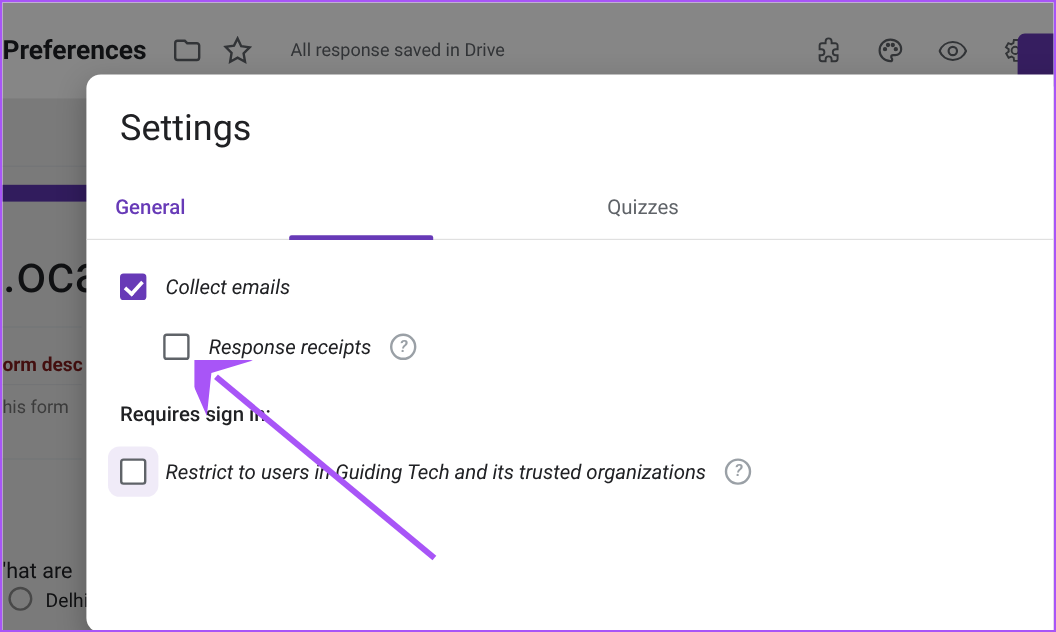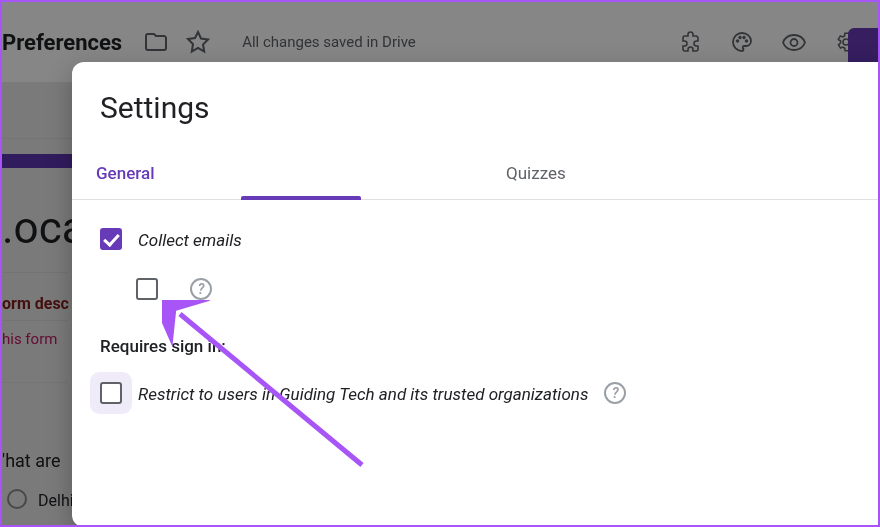--- a/index.html
+++ b/index.html
@@ -108,27 +108,27 @@
       color: #7f1d1d;
       font-weight: bold;
     }
     .bg-line1 { position: absolute; left: 0; right: 810px; top: 270px; height: 1px; background: #dadce0; }
     .bg-line2 { position: absolute; left: 0; right: 810px; top: 318px; height: 1px; background: #dadce0; }
     .bg-hint {
       position: absolute;
       left: 0;
       top: 328px;
       font-size: 15px;
-      color: #be185d;
+      color: #737373;
     }
     .bg-line3 { position: absolute; left: 0; right: 810px; top: 380px; height: 1px; background: #dadce0; }
     .bg-question {
       position: absolute;
       left: 0;
-      top: 448px;
+      top: 464px;
       font-size: 18px;
       color: #202124;
     }
     .bg-radio {
       position: absolute;
       left: 5px;
       top: 487px;
       width: 20px;
       height: 20px;
       border: 2px solid #888;
@@ -271,21 +271,21 @@
   <div class="bg-header">
     <span class="bg-title">Preferences</span>
     <div class="bg-icons-left">
       <svg class="bg-icon" viewBox="0 0 24 24">
           <path d="M10 4H4c-1.1 0-2 .9-2 2v12c0 1.1.9 2 2 2h16c1.1 0 2-.9 2-2V8c0-1.1-.9-2-2-2h-8l-2-2z" fill="none" stroke="#5f6368" stroke-width="2"></path>
         </svg>
       <svg class="bg-icon" viewBox="0 0 24 24">
           <path d="M12 2l3 6.5 7 1-5 5 1.2 7L12 18l-6.2 3.5L7 14 2 9l7-1z" fill="none" stroke="#5f6368" stroke-width="2"></path>
         </svg>
     </div>
-    <span class="bg-save">All changes saved in Drive</span>
+    <span class="bg-save">All response saved in Drive</span>
     <div class="bg-icons-right">
       <svg class="bg-icon" viewBox="0 0 24 24">
           <path d="M20 11V8c0-1.1-.9-2-2-2h-3V4.5a2.5 2.5 0 00-5 0V6H7c-1.1 0-2 .9-2 2v3h1.5a2.5 2.5 0 010 5H5v3c0 1.1.9 2 2 2h3v-1.5a2.5 2.5 0 015 0V21h3c1.1 0 2-.9 2-2v-3h-1.5a2.5 2.5 0 010-5H20z" fill="none" stroke="#5f6368" stroke-width="1.6"></path>
         </svg>
       <svg class="bg-icon" viewBox="0 0 24 24">
           <path d="M12 3a9 9 0 000 18c1 0 1.5-.8 1.5-1.5 0-.4-.2-.8-.4-1-.3-.3-.4-.7-.4-1 0-.8.7-1.5 1.5-1.5H16a5 5 0 005-5c0-4.4-4-8-9-8z" fill="none" stroke="#5f6368" stroke-width="1.8"></path>
           <circle cx="7.5" cy="11" r="1.3" fill="#5f6368"></circle>
           <circle cx="10" cy="7.5" r="1.3" fill="#5f6368"></circle>
           <circle cx="14" cy="7.5" r="1.3" fill="#5f6368"></circle>
           <circle cx="16.5" cy="11" r="1.3" fill="#5f6368"></circle>
@@ -325,20 +325,21 @@
   </div>
 
   <div class="modal-body">
     <div class="row">
       <div class="checkbox checked"></div>
       <span>Collect emails</span>
     </div>
 
     <div class="row indent">
       <div class="checkbox"></div>
+      <span>Response receipts</span>
       <span class="help-icon">?</span>
     </div>
 
     <div class="section-label">Requires sign in:</div>
 
     <div class="row">
       <div class="checkbox highlight"></div>
       <span>Restrict to users in Guiding Tech and its trusted organizations</span>
       <span class="help-icon">?</span>
     </div>

